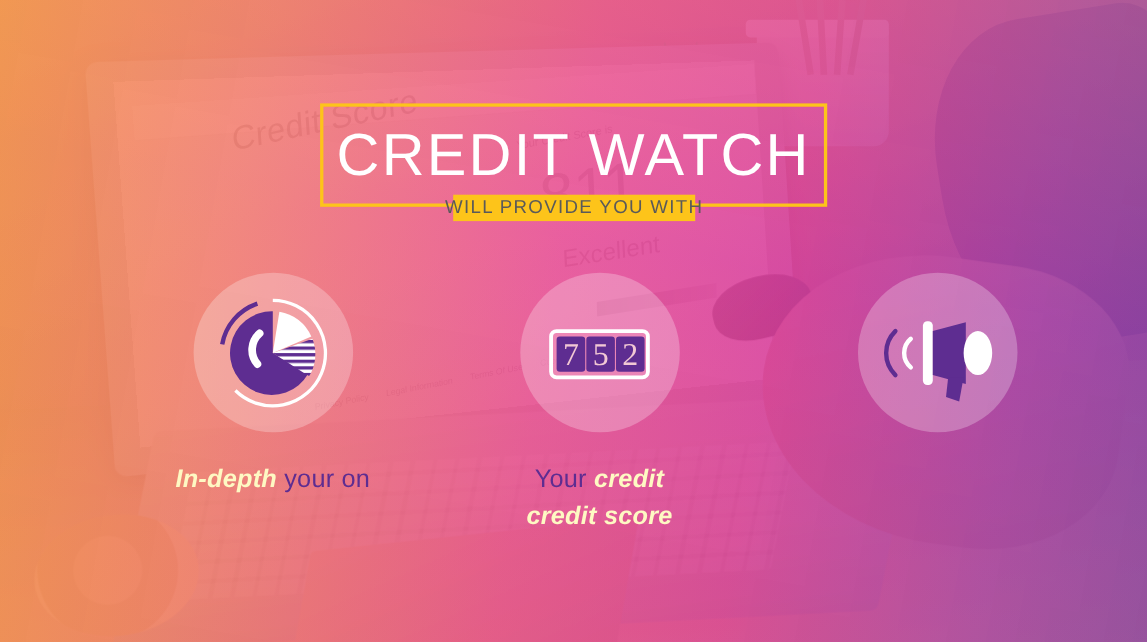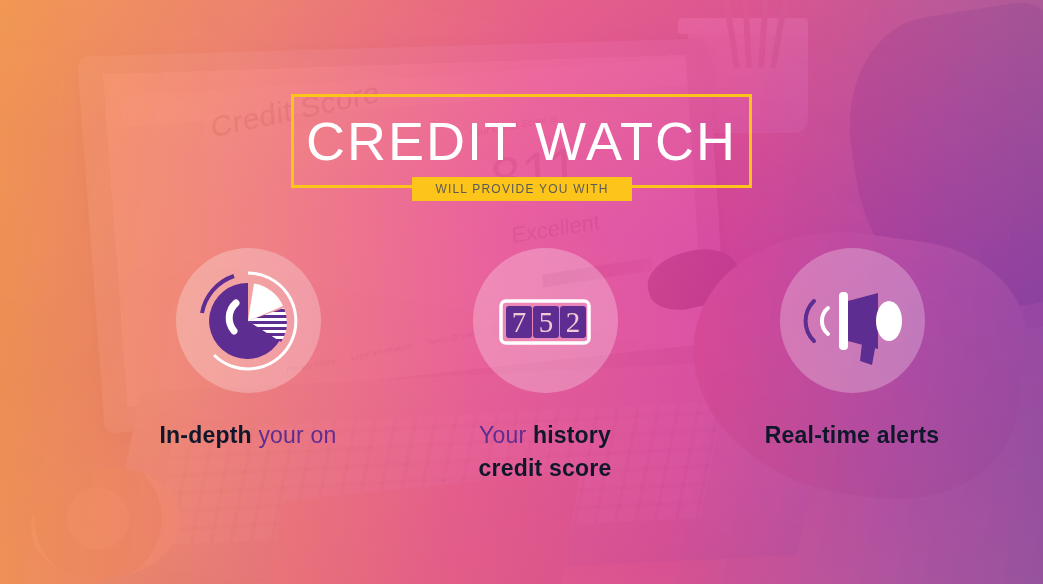--- a/index.html
+++ b/index.html
@@ -198,21 +198,21 @@
     white-space: nowrap;
     z-index: 7;
     font-family: "Liberation Sans", sans-serif;
   }
   .subtitle-banner {
     position: absolute;
     left: 412px; top: 177px; width: 220px; height: 24px;
     background: #fdc41a;
     display: flex; align-items: center; justify-content: center;
     color: #5a5a5a;
-    font-size: 12px;
+    font-size: 17px;
     font-weight: 500;
     letter-spacing: 1.2px;
     white-space: nowrap;
     z-index: 8;
   }
 
   
   .features {
     position: absolute;
     left: 0; top: 248px; width: 1043px;
@@ -235,21 +235,21 @@
   }
 
   .caption {
     margin-top: 26px;
     text-align: center;
     font-size: 23px;
     line-height: 1.45;
     color: #ffffff;
     letter-spacing: .2px;
   }
-  .caption .b { font-weight: bold; color: #0f172a; }
+  .caption .b { font-weight: bold; color: #fef9c3; font-style: italic; }
   .caption .p { font-weight: normal; color: #5e2d91; }
 
   .icon-svg { display: block; }
 </style>
 </head>
 <body>
 
 <div class="slide">
 
   <div class="photo">
@@ -348,21 +348,21 @@
           <rect x="21" y="45" width="26" height="32" rx="3" fill="#5e2d91"></rect>
           <rect x="48" y="45" width="26" height="32" rx="3" fill="#5e2d91"></rect>
           <rect x="75" y="45" width="26" height="32" rx="3" fill="#5e2d91"></rect>
           <text x="34" y="71" text-anchor="middle" font-family="Liberation Serif, serif" font-size="29" fill="#f2c8d4">7</text>
           <text x="61" y="71" text-anchor="middle" font-family="Liberation Serif, serif" font-size="29" fill="#f2c8d4">5</text>
           <text x="88" y="71" text-anchor="middle" font-family="Liberation Serif, serif" font-size="29" fill="#f2c8d4">2</text>
         </svg>
       </div>
       <div class="caption">
         <div>
-          <span class="p">Your </span><span class="b">history</span>
+          <span class="p">Your </span><span class="b">credit</span>
         </div>
         <div>
           <span class="b">credit score</span>
         </div>
       </div>
     </div>
 
     <div class="feature f3">
       <div class="circle">
         <svg class="icon-svg" width="120" height="120" viewBox="0 0 120 120">
@@ -372,21 +372,16 @@
 
           <rect x="47" y="31" width="9" height="58" rx="4" fill="#ffffff"></rect>
 
           <path d="M 56 40 L 86 32 L 86 88 L 56 80 Z" fill="#5e2d91"></path>
 
           <rect x="84" y="40" width="26" height="40" rx="20" fill="#ffffff"></rect>
 
           <path d="M 70 82 L 84 82 L 80 104 L 68 100 Z" fill="#5e2d91"></path>
         </svg>
       </div>
-      <div class="caption">
-        <div>
-          <span class="b">Real-time alerts</span>
-        </div>
-      </div>
     </div>
 
   </div>
 </div>
 
 </body></html>

